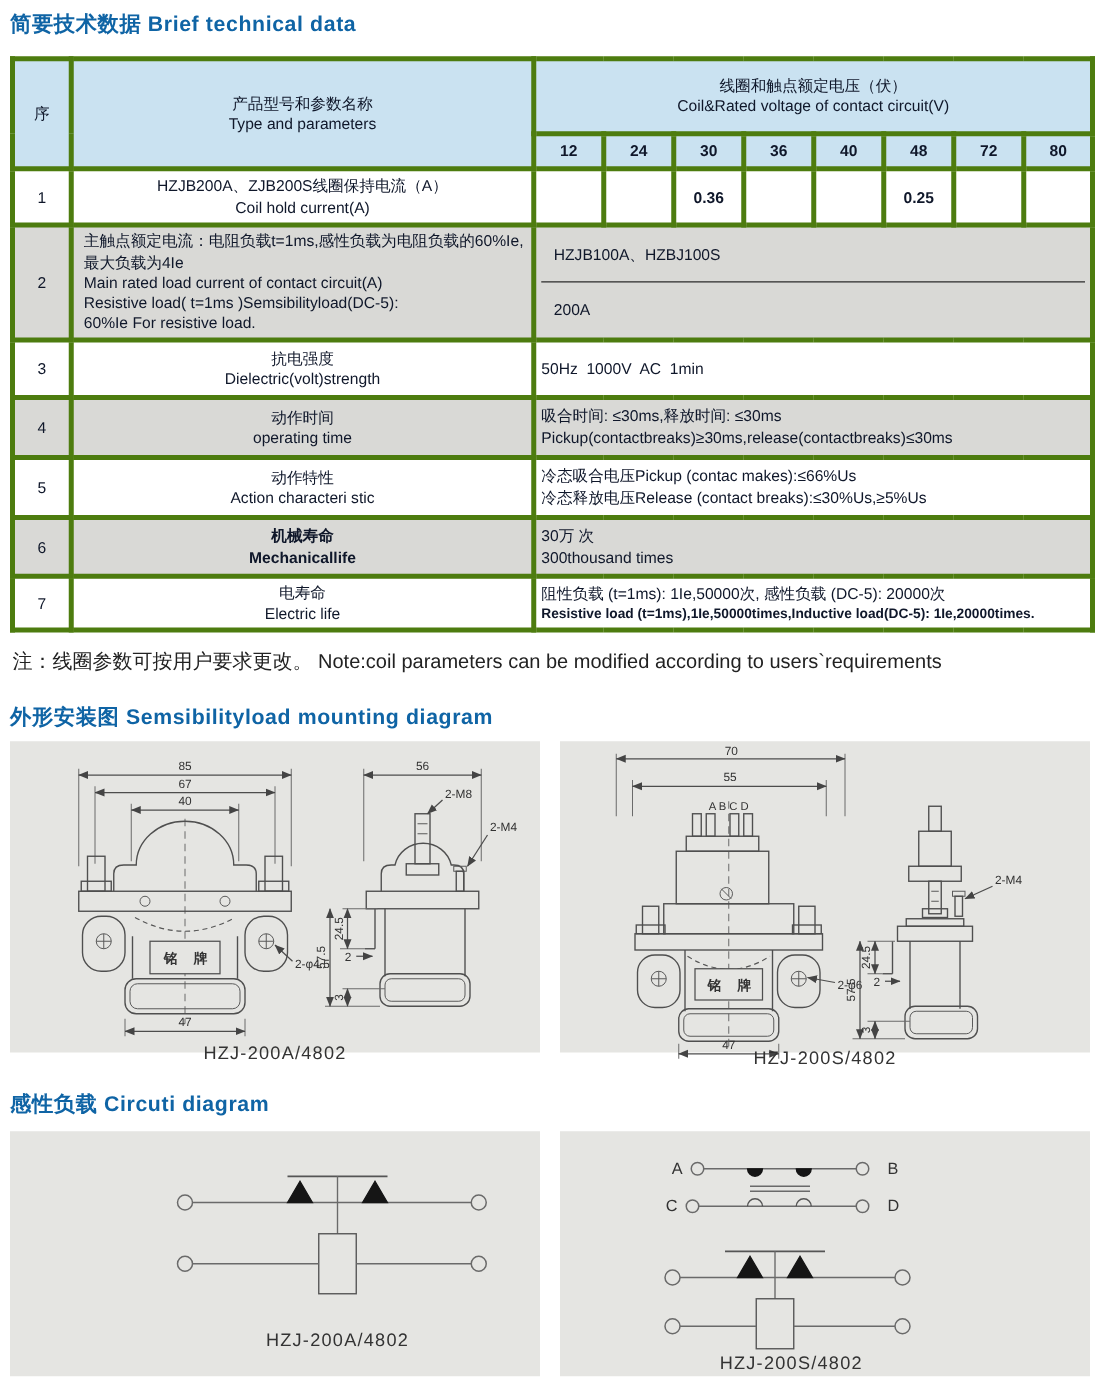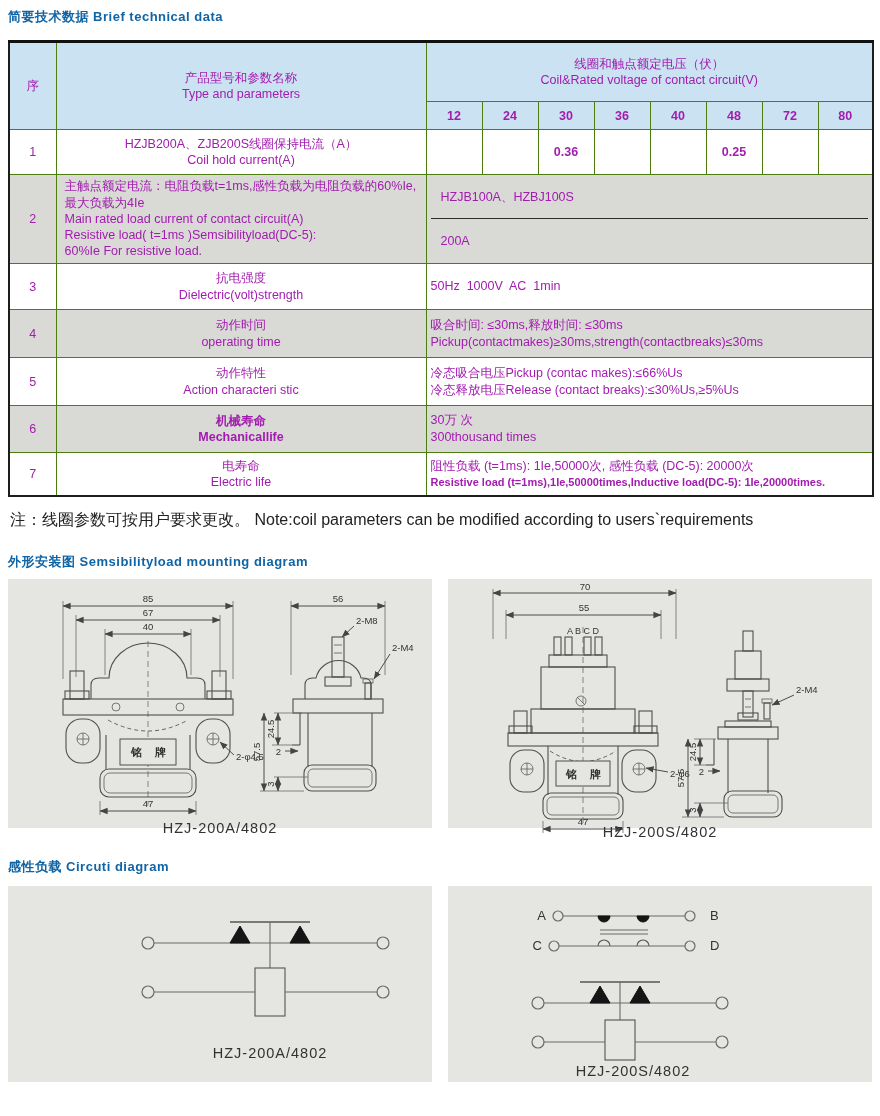--- a/index.html
+++ b/index.html
@@ -1,23 +1,23 @@
 <!DOCTYPE html>
 <html><head>
 <meta charset="utf-8">
 <style>
   html,body{margin:0;padding:0;background:#fff;}
   body{width:880px;height:1116px;font-family:"Liberation Sans","DejaVu Sans",sans-serif;color:#333;overflow:hidden;}
   .wrap{padding:8px 8px 0 8px;}
-  .sec-title{color:#0f64a5;font-size:13px;font-weight:bold;letter-spacing:0.5px;margin:0 0 14px 0;}
+  .sec-title{color:#0f64a5;font-size:17px;font-weight:bold;letter-spacing:0.5px;margin:0 0 14px 0;}
   .sec-title.mt1{margin-top:22px;margin-bottom:8px;}
   .sec-title.mt2{margin-top:30px;margin-bottom:10px;}
 
   table.tech{border-collapse:collapse;width:864px;table-layout:fixed;border:2px solid #1d1d1d;border-top:3px solid #111;}
-  table.tech td{border:1px solid #4d7c0f;font-size:12.5px;color:#a21caf;vertical-align:middle;padding:1px 4px;}
+  table.tech td{border:4px solid #4d7c0f;font-size:12.5px;color:#0f172a;vertical-align:middle;padding:1px 4px;}
   tr.head td{background:#cae2f1;text-align:center;}
   tr.gray td{background:#d9d9d6;}
   td.c{text-align:center;}
   td.nm div{line-height:1.3;}
   td.val{padding-left:10px;}
   td.val div{line-height:1.35;}
   .vnum{font-size:13px;color:#444;font-weight:bold;}
   .bold{font-weight:bold;}
   .small{font-size:11px;font-weight:bold;}
   td.split{padding:0;}
@@ -142,21 +142,21 @@
     </tr>
 
     <tr class="gray" style="height:48px">
       <td class="c">4</td>
       <td class="c nm">
         <div>动作时间</div>
         <div>operating time</div>
       </td>
       <td colspan="8" class="val">
         <div>吸合时间: ≤30ms,释放时间: ≤30ms</div>
-        <div>Pickup(contactmakes)≥30ms,strength(contactbreaks)≤30ms</div>
+        <div>Pickup(contactbreaks)≥30ms,release(contactbreaks)≤30ms</div>
       </td>
     </tr>
 
     <tr style="height:48px">
       <td class="c">5</td>
       <td class="c nm">
         <div>动作特性</div>
         <div>Action characteri stic</div>
       </td>
       <td colspan="8" class="val">

